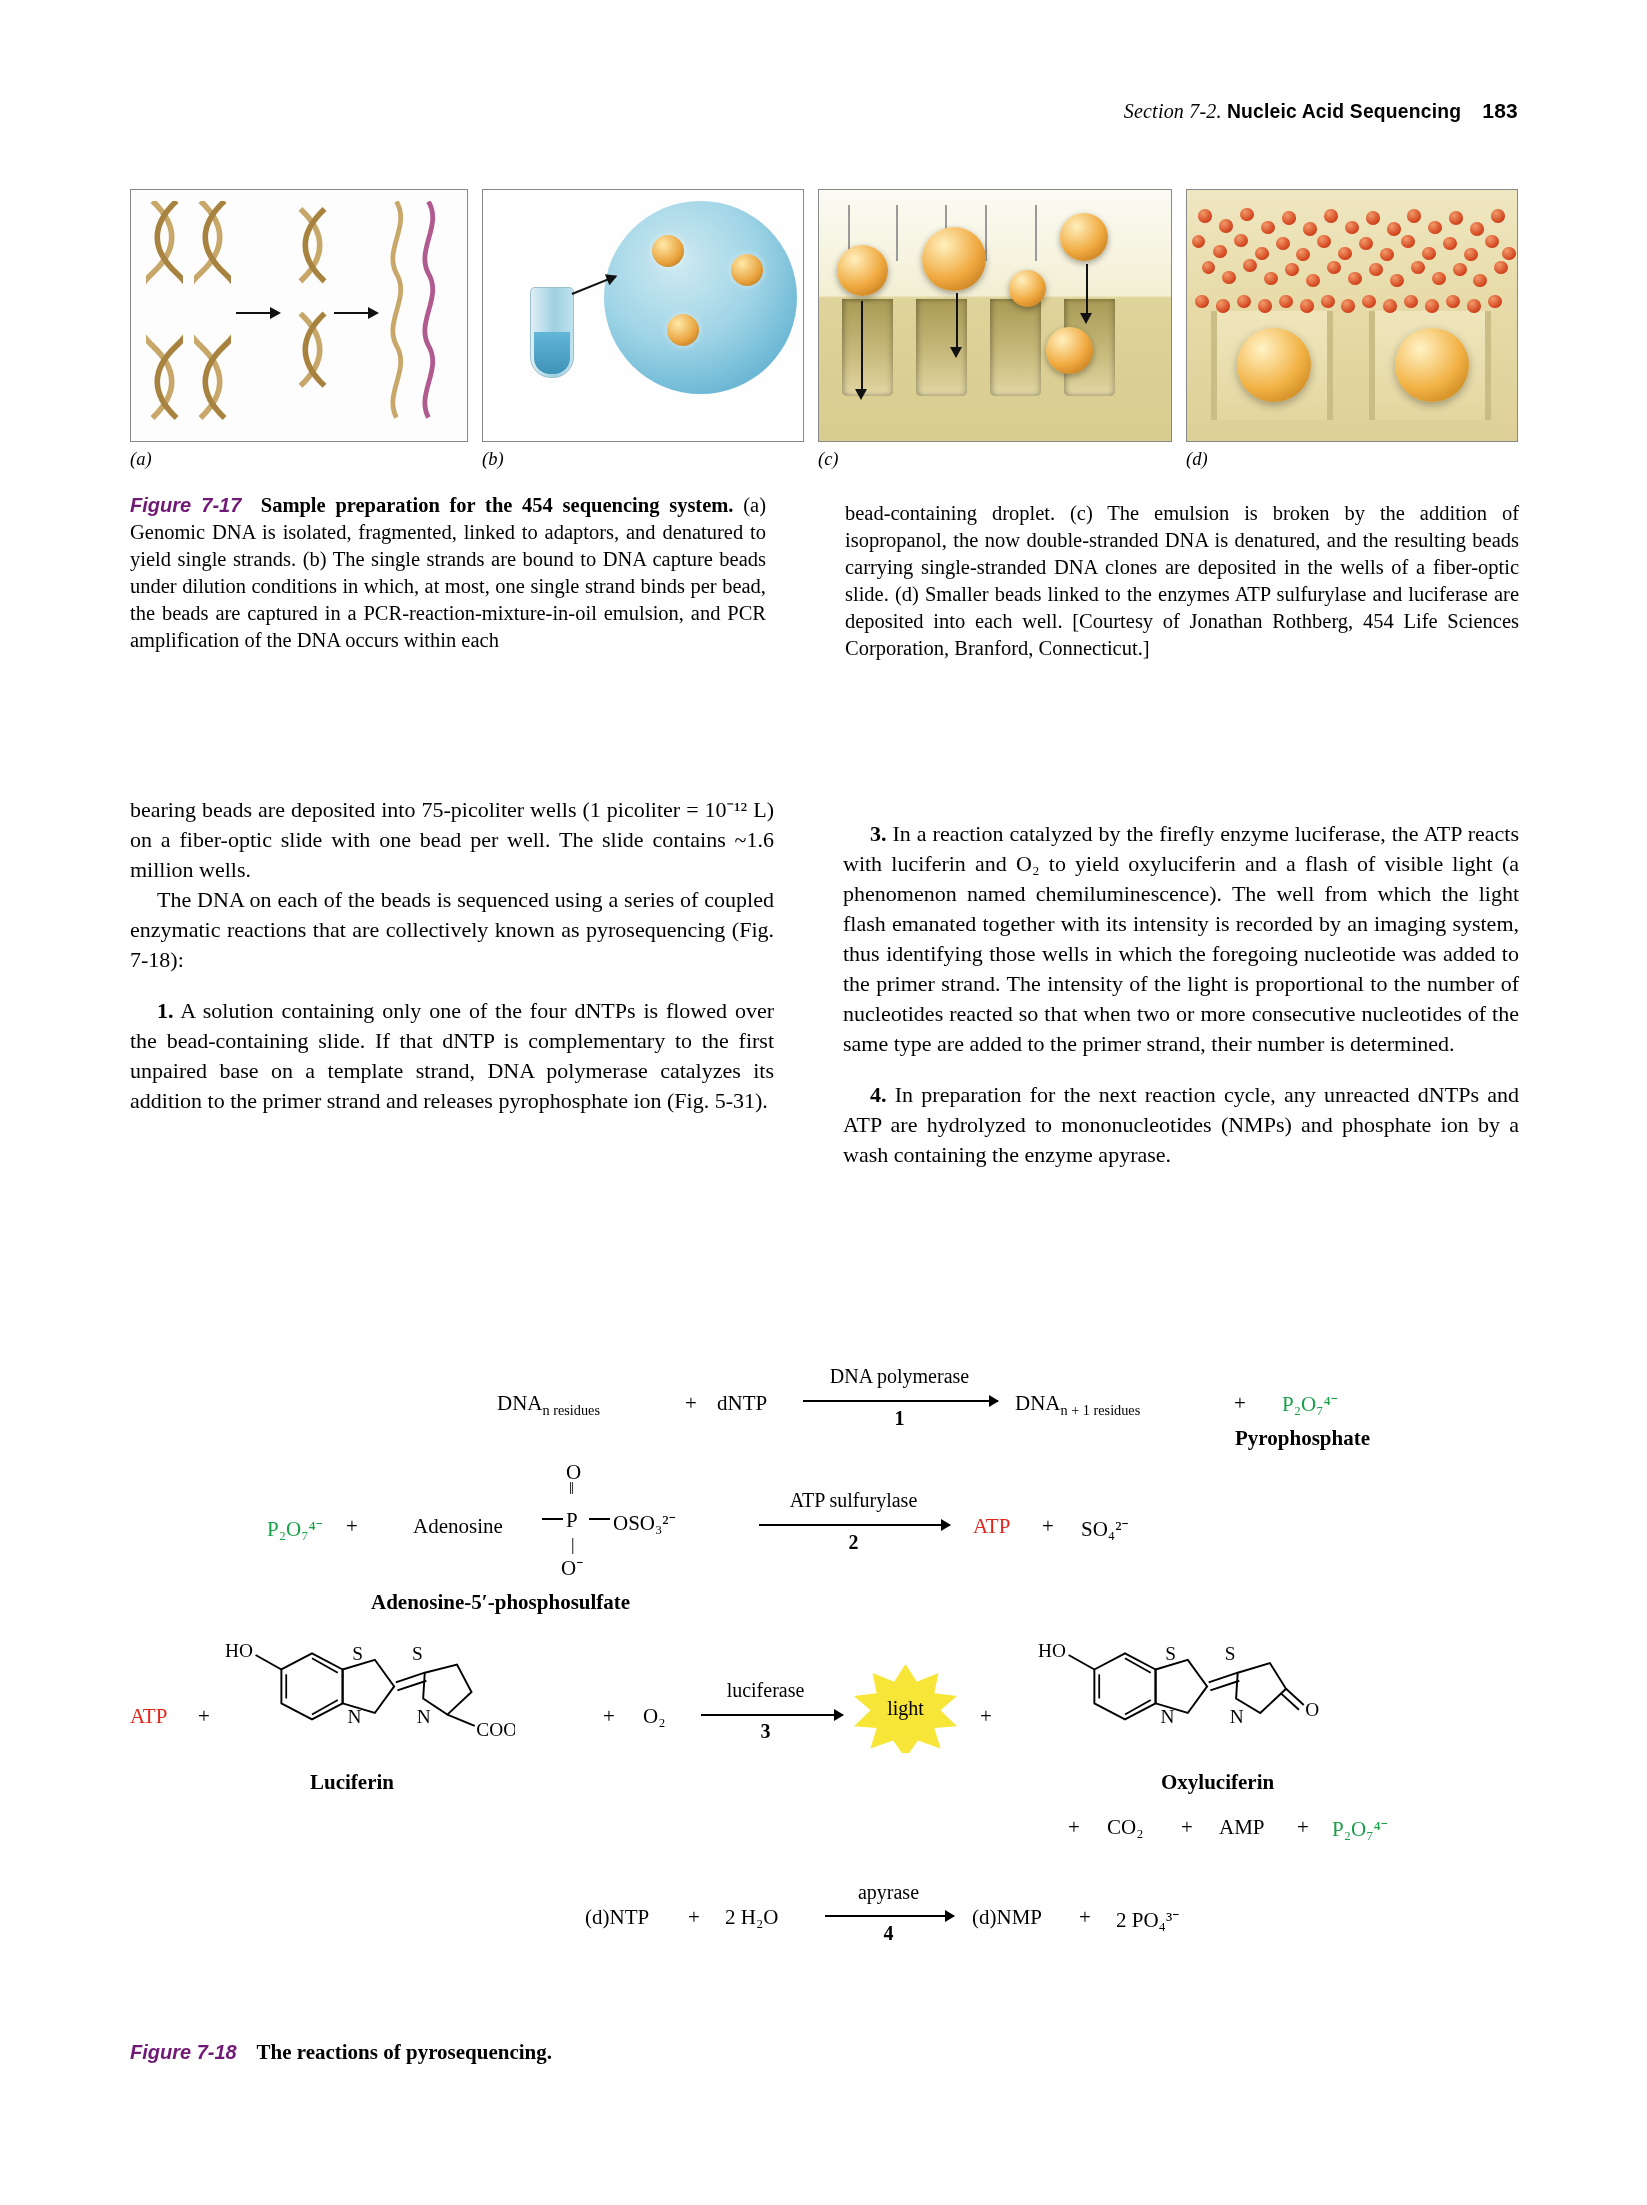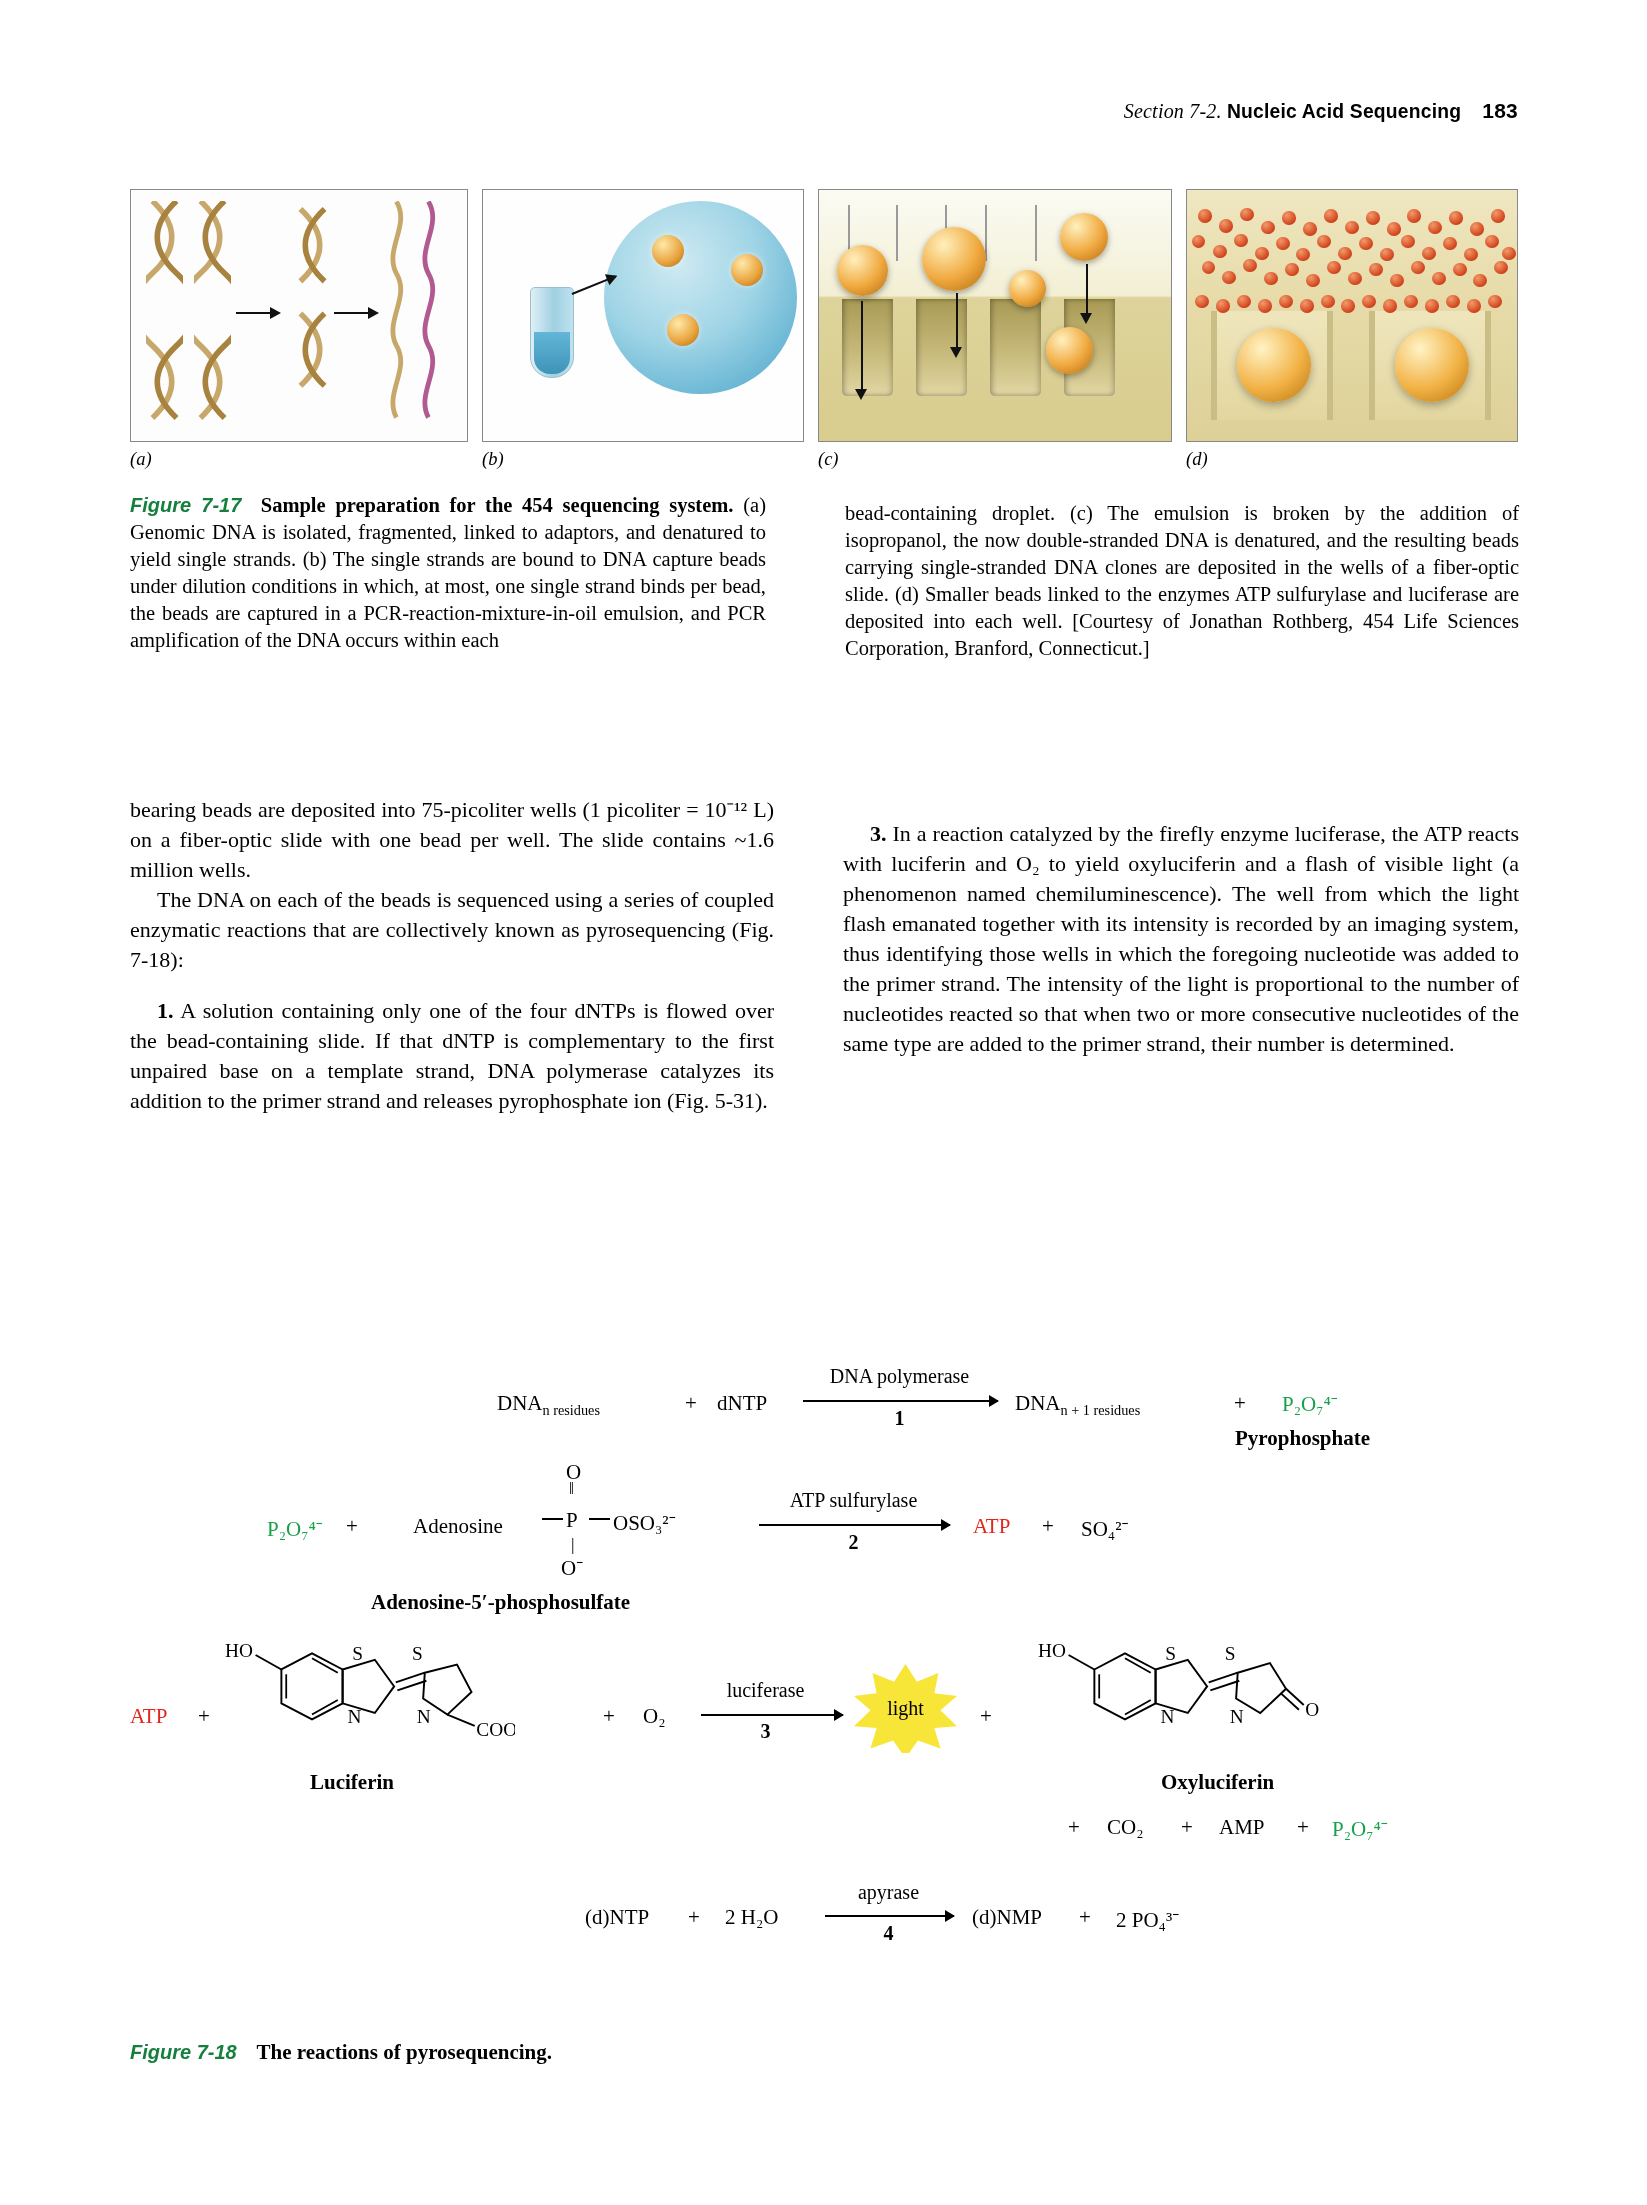--- a/index.html
+++ b/index.html
@@ -239,21 +239,21 @@
   .fig17-cap-r {
     position: absolute;
     left: 845px;
     top: 500px;
     width: 674px;
     font-size: 20.5px;
     line-height: 27px;
     text-align: justify;
   }
   .figlabel {
-    color: #15803d;
+    color: #701a75;
     font-family: "Liberation Sans", sans-serif;
     font-weight: 700;
     font-style: italic;
     font-size: 20px;
   }
   b.capbold { font-weight: 700; }
 
   
   .col-l {
     position: absolute;
@@ -502,20 +502,21 @@
   <div class="fig17-cap-r">bead-containing droplet. (c) The emulsion is broken by the addition of isopropanol, the now double-stranded DNA is denatured, and the resulting beads carrying single-stranded DNA clones are deposited in the wells of a fiber-optic slide. (d) Smaller beads linked to the enzymes ATP sulfurylase and luciferase are deposited into each well. [Courtesy of Jonathan Rothberg, 454 Life Sciences Corporation, Branford, Connecticut.]</div>
 
   <div class="col-l">
     <p>bearing beads are deposited into 75-picoliter wells (1 picoliter = 10⁻¹² L) on a fiber-optic slide with one bead per well. The slide contains ~1.6 million wells.</p>
     <p class="indent">The DNA on each of the beads is sequenced using a series of coupled enzymatic reactions that are collectively known as pyrosequencing (Fig. 7-18):</p>
     <p class="indent para-gap"><b>1.</b><span> A solution containing only one of the four dNTPs is flowed over the bead-containing slide. If that dNTP is complementary to the first unpaired base on a template strand, DNA polymerase catalyzes its addition to the primer strand and releases pyrophosphate ion (Fig. 5-31).</span></p>
   </div>
 
   <div class="col-r">
     <p class="indent"><b>3.</b><span> In a reaction catalyzed by the firefly enzyme luciferase, the ATP reacts with luciferin and O₂ to yield oxyluciferin and a flash of visible light (a phenomenon named chemiluminescence). The well from which the light flash emanated together with its intensity is recorded by an imaging system, thus identifying those wells in which the foregoing nucleotide was added to the primer strand. The intensity of the light is proportional to the number of nucleotides reacted so that when two or more consecutive nucleotides of the same type are added to the primer strand, their number is determined.</span></p>
+    <p class="indent para-gap"><b>4.</b><span> In preparation for the next reaction cycle, any unreacted dNTPs and ATP are hydrolyzed to mononucleotides (NMPs) and phosphate ion by a wash containing the enzyme apyrase.</span></p>
   </div>
 
   <div class="scheme">
 
     <div class="rx" style="left:367px; top:31px;">
       <span>DNA</span><sub>n residues</sub>
     </div>
     <div class="rx" style="left:555px; top:31px;">+</div>
     <div class="rx" style="left:587px; top:31px;">dNTP</div>
     <div class="arrow-label-top" style="left:665px; top:4.8px; width:209px;">DNA polymerase</div>

